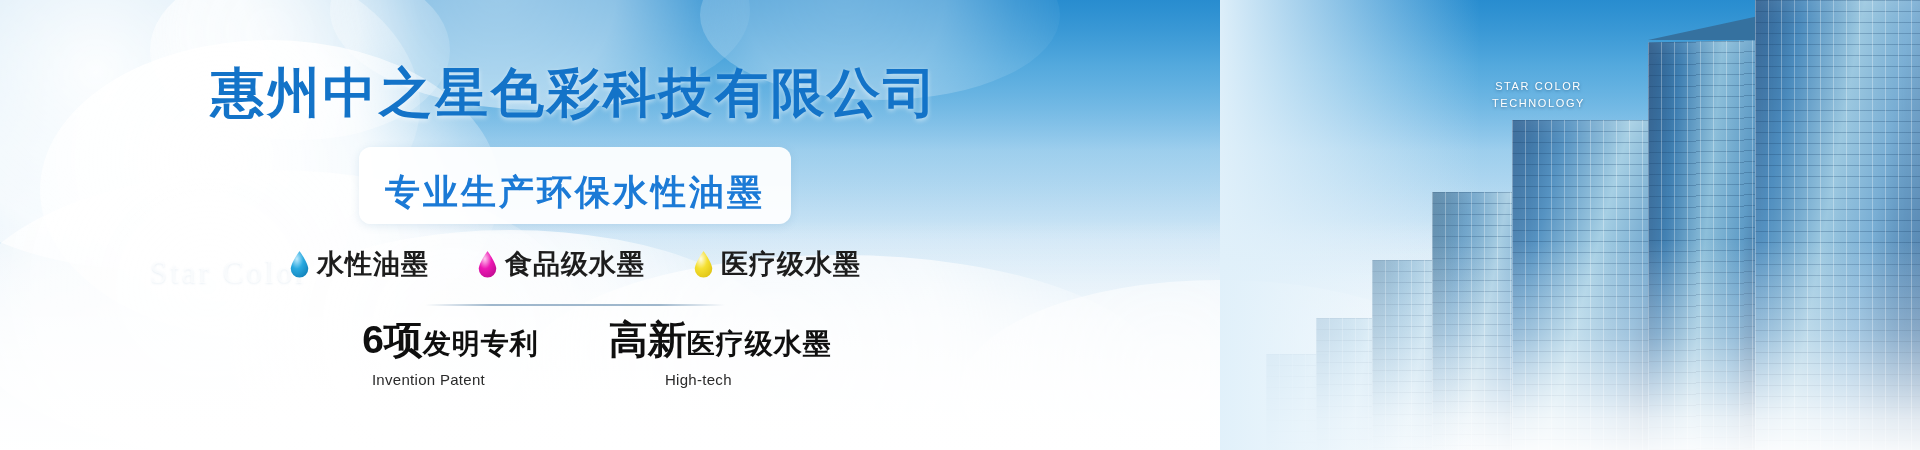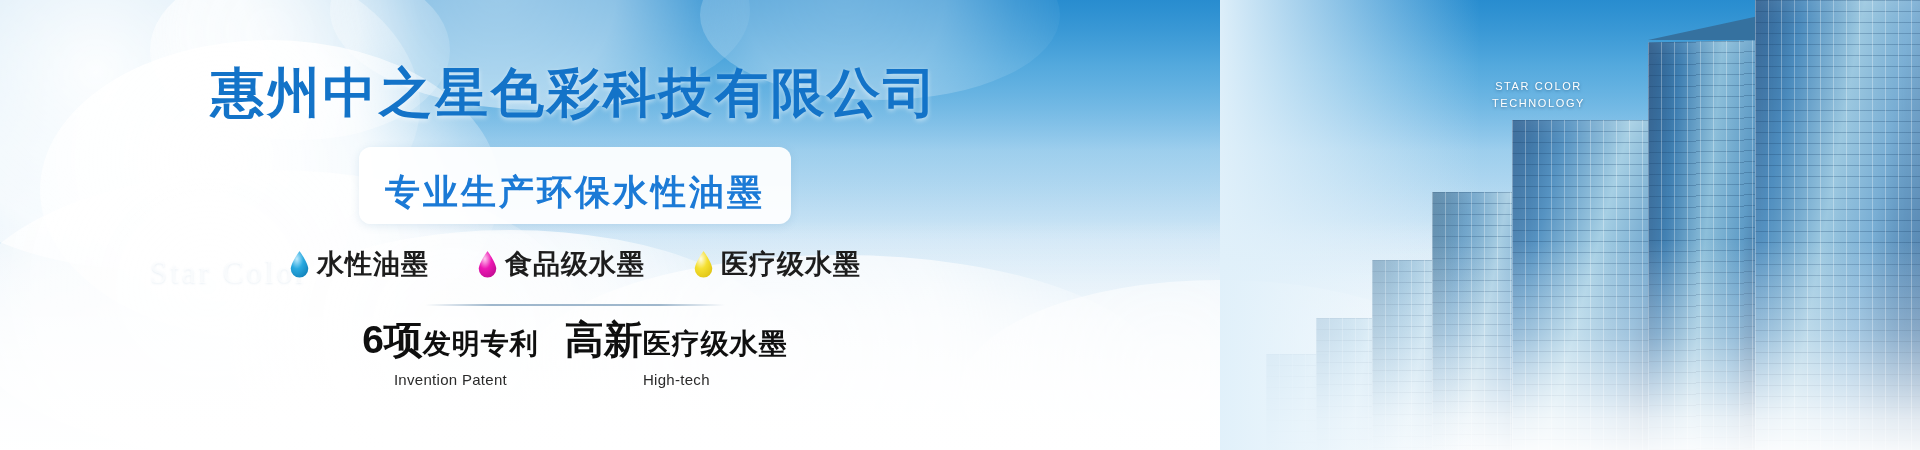--- a/index.html
+++ b/index.html
@@ -222,20 +222,21 @@
     margin-top: 14px;
     display: flex;
     align-items: flex-start;
     gap: 26px;
   }
   .badge { text-align: center; }
   .badge-cn {
     white-space: nowrap;
     line-height: 1;
     color: #0f0f0f;
+    margin-left: 44px;
   }
   .badge-strong {
     font-size: 39px;
     font-weight: bold;
     letter-spacing: 0px;
   }
   .badge-rest {
     font-size: 28px;
     font-weight: bold;
     letter-spacing: 1px;

